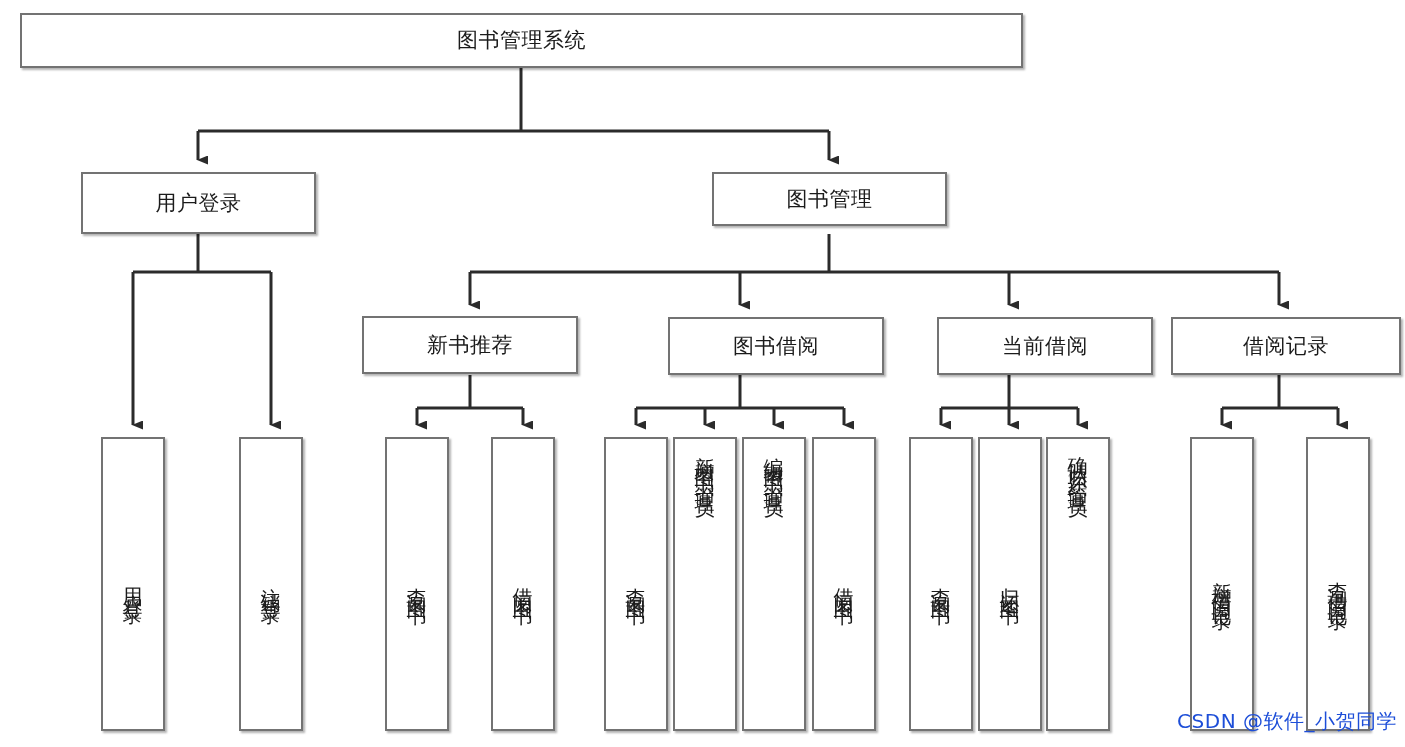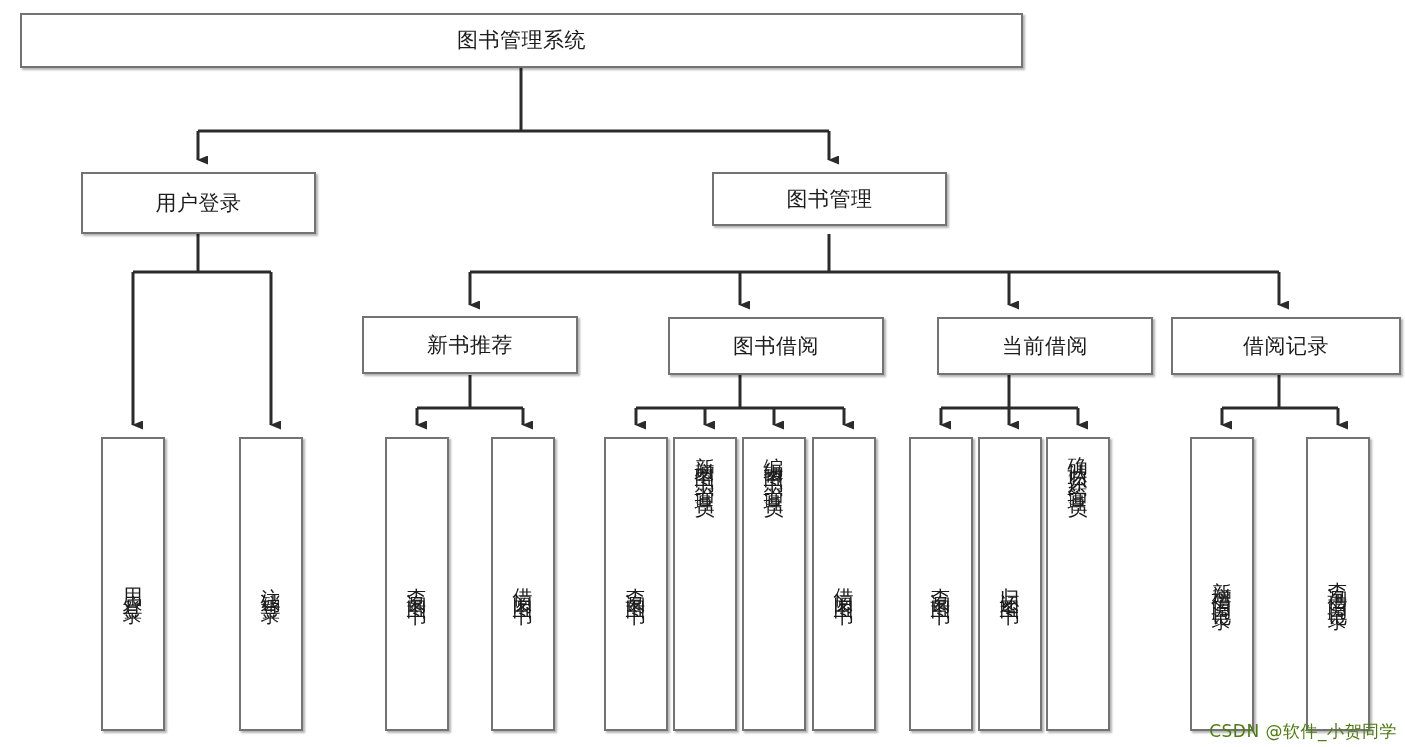--- a/index.html
+++ b/index.html
@@ -60,23 +60,23 @@
   }
   .node.vertical.centered {
     align-items: center;
   }
   .node.vertical.centered .node-label {
     padding-top: 0;
   }
   #watermark {
     position: absolute;
     right: 8px;
-    bottom: 4px;
-    font-size: 17px;
-    color: #4d7c0f;
+    bottom: 12px;
+    font-size: 20px;
+    color: #1d4ed8;
     letter-spacing: 0.5px;
     white-space: nowrap;
   }
 </style>
 </head>
 <body>
 
 <div id="diagram-root">
 
   <svg id="edge-layer" viewBox="0 0 1405 747">

